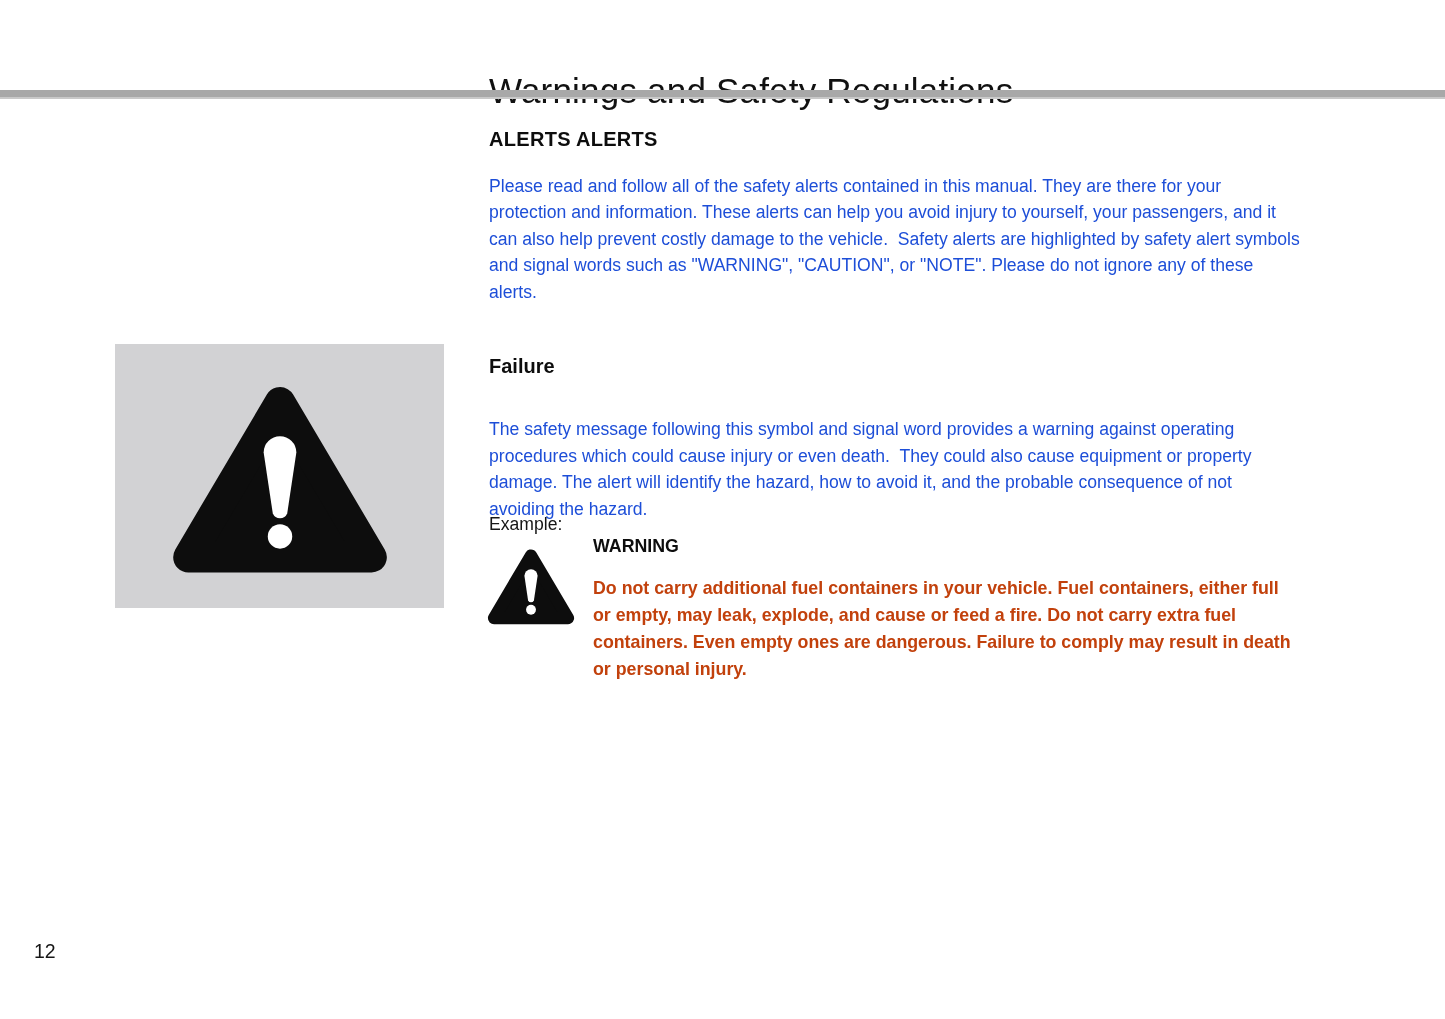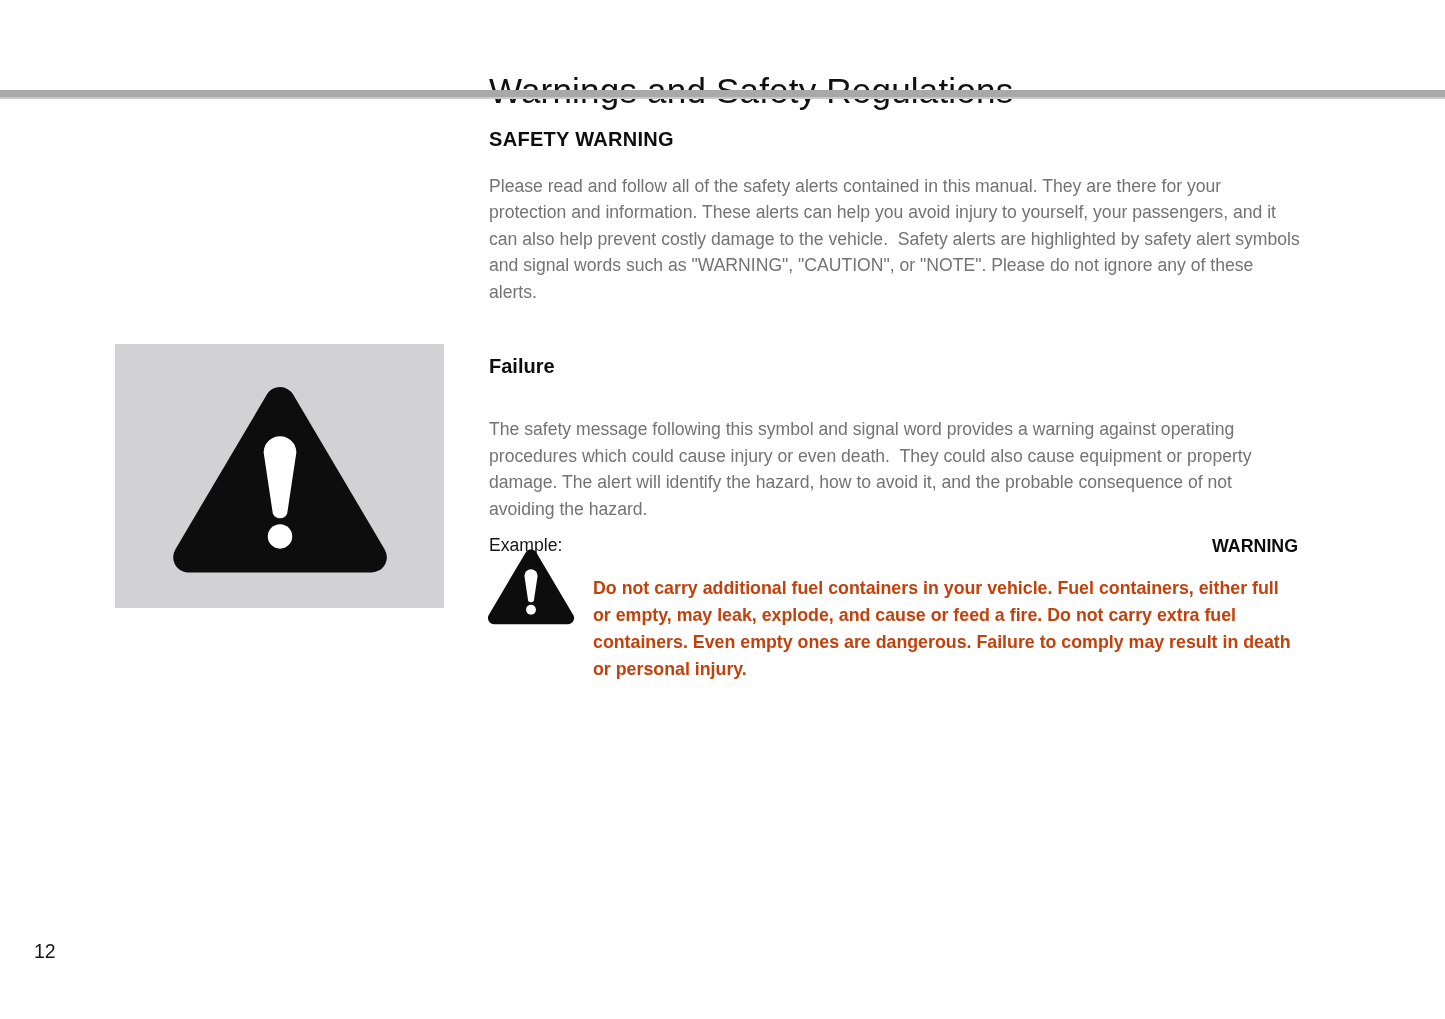--- a/index.html
+++ b/index.html
@@ -40,29 +40,29 @@
     white-space: nowrap;
   }
   .heading-safety-alerts { top: 111px; letter-spacing: 0.3px; }
   .heading-warnings { top: 338px; }
   .body-text {
     position: absolute;
     left: 489px;
     width: 812px;
     font-size: 17.6px;
     line-height: 26.6px;
-    color: #737373;
+    color: #1d4ed8;
     white-space: pre-wrap;
   }
   .para-safety { top: 155px; }
   .para-warnings { top: 379px; margin-top: 37px; }
   .example-label {
     position: absolute;
     left: 489px;
-    top: 517px;
+    top: 496px;
     font-size: 17.6px;
     color: #161616;
   }
   .image-box {
     position: absolute;
     left: 115px;
     top: 344px;
     width: 329px;
     height: 264px;
     background: #d2d2d4;
@@ -81,22 +81,21 @@
   .warning-example-text {
     position: absolute;
     left: 593px;
     top: 536px;
     width: 705px;
   }
   .warning-example-heading {
     font-size: 17.8px;
     font-weight: 700;
     color: #0d0d0d;
-    margin: 0 0 2px 8px;
-    text-align: right;
+    margin: 0 0 2px 0;
   }
   .warning-example-body {
     font-size: 17.8px;
     font-weight: 700;
     line-height: 27px;
     color: #c2410c;
     white-space: pre-wrap;
   }
   .page-number {
     position: absolute;
@@ -109,21 +108,21 @@
 </style>
 </head>
 <body>
 
 <div class="page">
 
   <h1 class="doc-title">Warnings and Safety Regulations</h1>
 
   <div class="title-rule"></div>
 
-  <h2 class="section-heading heading-safety-alerts">SAFETY WARNING</h2>
+  <h2 class="section-heading heading-safety-alerts">ALERTS ALERTS</h2>
 
   <p class="body-text para-safety">Please read and follow all of the safety alerts contained in this manual. They are there for your protection and information. These alerts can help you avoid injury to yourself, your passengers, and it can also help prevent costly damage to the vehicle.  Safety alerts are highlighted by safety alert symbols and signal words such as "WARNING", "CAUTION", or "NOTE". Please do not ignore any of these alerts.</p>
 
   <div class="image-box">
     <span>
       <svg class="big-triangle" viewBox="0 0 100 92" aria-hidden="true">
         <path d="M50 12 L92 83 L8 83 Z" fill="#0d0d0d" stroke="#0d0d0d" stroke-width="14" stroke-linejoin="round"></path>
         <path d="M42.5 35 A7.5 7.5 0 0 1 57.5 35 L53.3 63 A3.6 3.6 0 0 1 46.7 63 Z" fill="#ffffff"></path>
         <circle cx="50" cy="73.5" r="5.6" fill="#ffffff"></circle>
       </svg>

